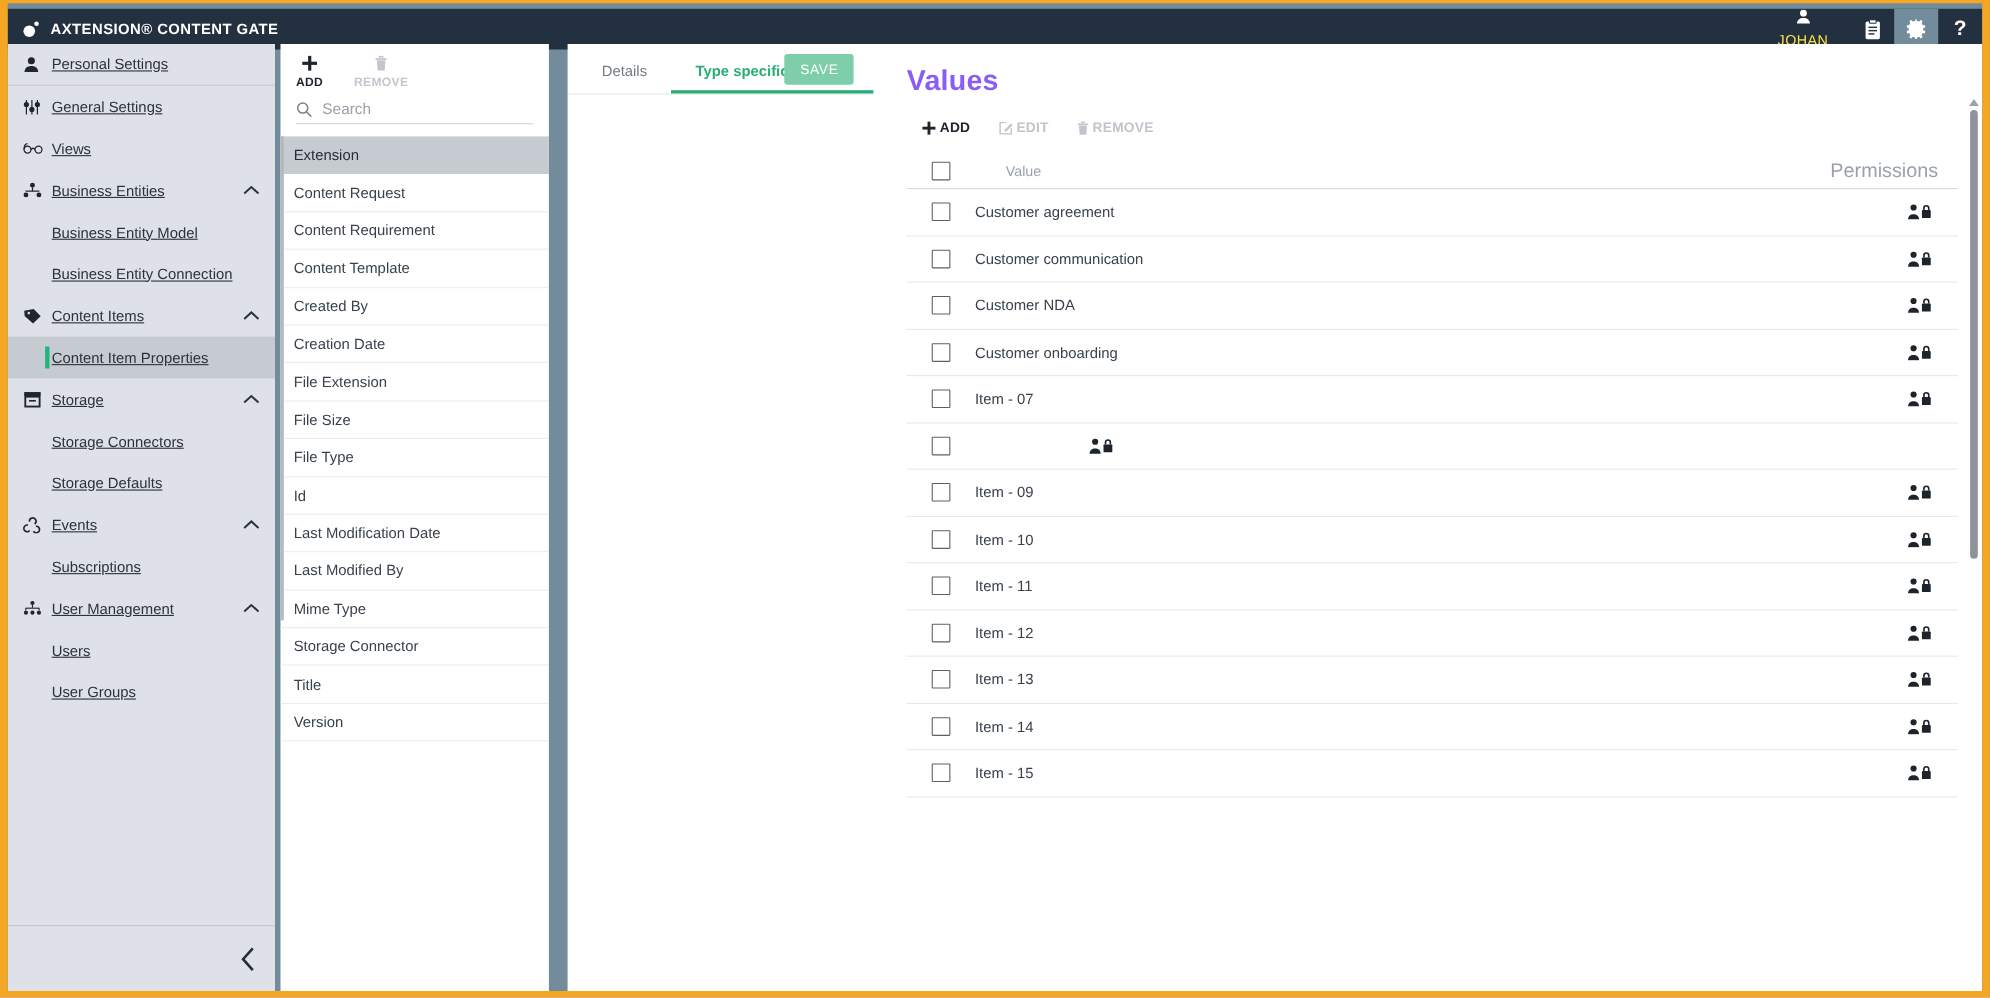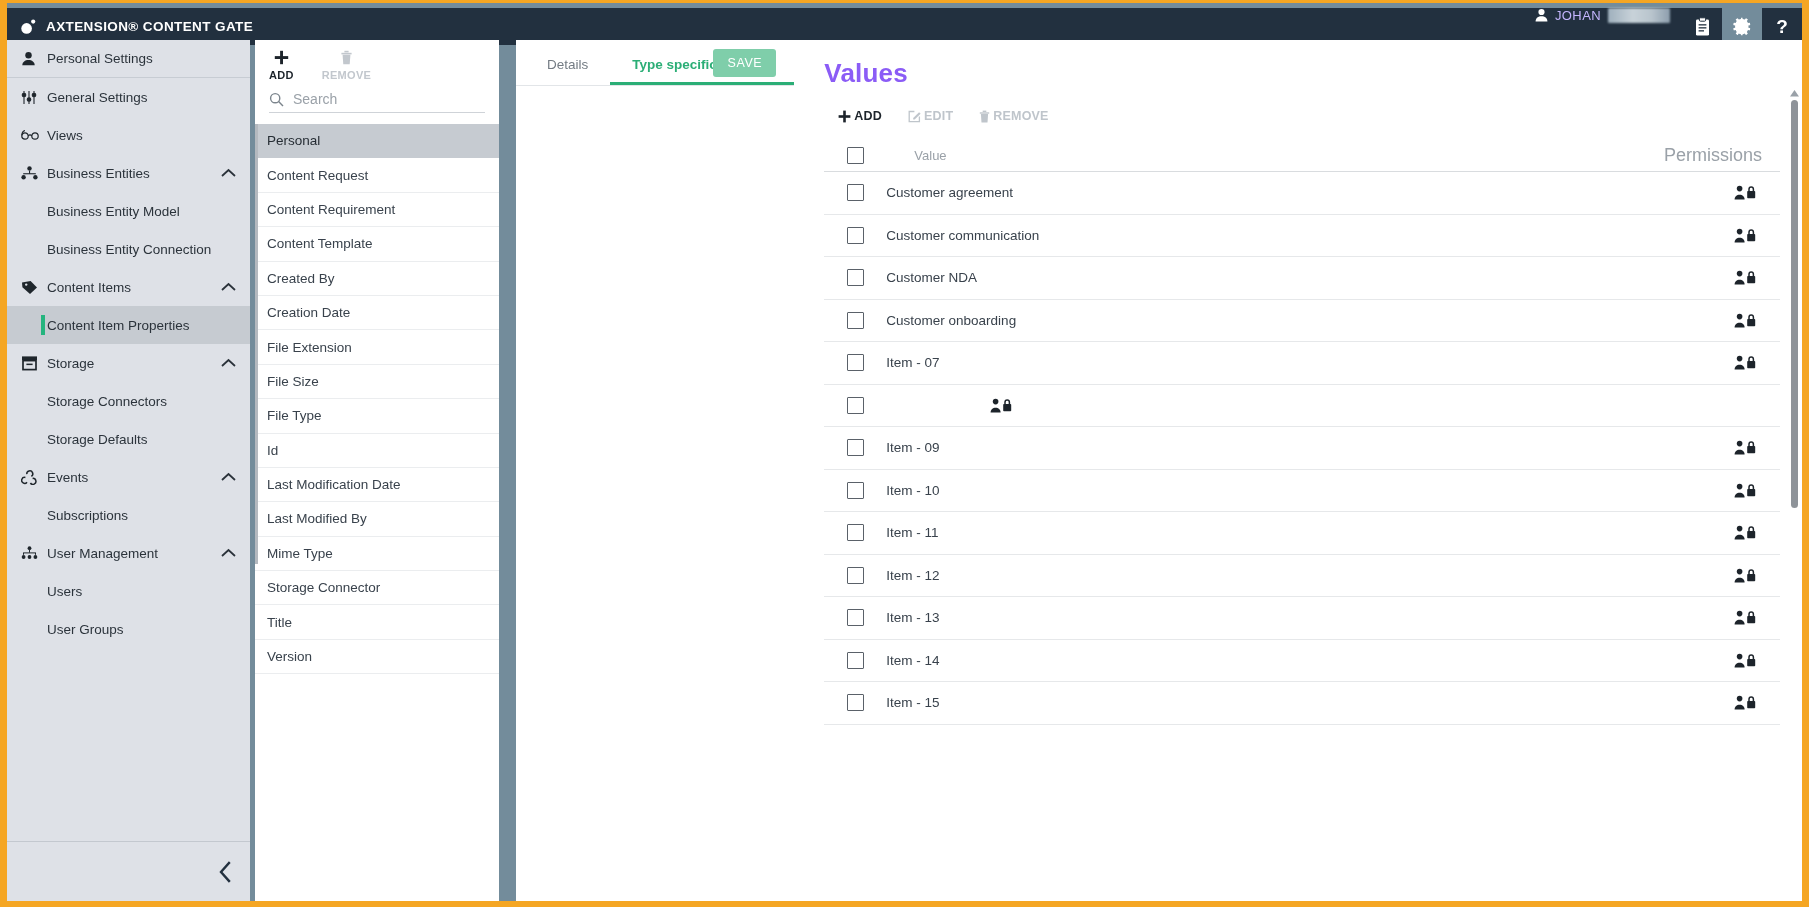--- a/index.html
+++ b/index.html
@@ -30,22 +30,22 @@
     display: flex; align-items: center; gap: 9px;
     padding-left: 12px;
   }
   .brand-logo { width: 18px; height: 18px; position: relative; display:block; }
   .brand-title {
     color: #ffffff; font-size: 13.5px; font-weight: bold; letter-spacing: .4px;
     white-space: nowrap;
   }
   .topbar-spacer { flex: 1; }
   .user-box {
-    display: flex; gap: 7px; padding: 0 12px;
-    color: #c4b5fd; font-size: 13px; letter-spacing: .4px;
+    display: flex; align-items: center; gap: 7px; padding: 0 12px;
+    color: #fde047; font-size: 13px; letter-spacing: .4px; flex-direction: column;
   }
   .user-name { font-weight: normal; }
   .user-redacted {
     width: 62px; height: 15px;
     background: linear-gradient(90deg,#9fb0bd,#c8d2d9 40%,#b9c5cd 70%,#8d9ead);
     filter: blur(1.2px);
     border-radius: 1px;
   }
   .topbar-btn {
     width: 40px; display: flex; align-items: center; justify-content: center;
@@ -63,21 +63,21 @@
   .sidebar {
     width: 243px; background: #dee1e7;
     display: flex; flex-direction: column;
     flex: 0 0 243px;
     position: relative;
   }
   .nav-list { flex: 1; overflow: hidden; padding-top: 0; }
   .nav-item {
     display: flex; align-items: center; height: 38px;
     padding-left: 14px; position: relative;
-    font-size: 13.5px; color: #2b333b;
+    font-size: 13.5px; color: #2b333b; text-decoration: underline;
   }
   .nav-item.top-level { padding-left: 14px; }
   .nav-item .nav-icon {
     width: 26px; display: flex; align-items: center; justify-content: flex-start;
     color: #1f262c; flex: 0 0 26px;
   }
   .nav-item .nav-label { white-space: nowrap; }
   .nav-item.child { padding-left: 40px; }
   .nav-item.child .nav-label { font-size: 13.5px; }
   .nav-item.divider-below { border-bottom: 1px solid #c7ccd3; }
@@ -448,21 +448,21 @@
           </svg>
         </span>
         <span class="ph">Search</span>
       </div>
 
       <div class="prop-list">
         <div class="mid-scroll-track">
           <div class="mid-scroll-thumb"></div>
         </div>
         <div class="prop-item selected">
-            <span>Personal</span>
+            <span>Extension</span>
           </div>
         <div class="prop-item">
             <span>Content Request</span>
           </div>
         <div class="prop-item">
             <span>Content Requirement</span>
           </div>
         <div class="prop-item">
             <span>Content Template</span>
           </div>

